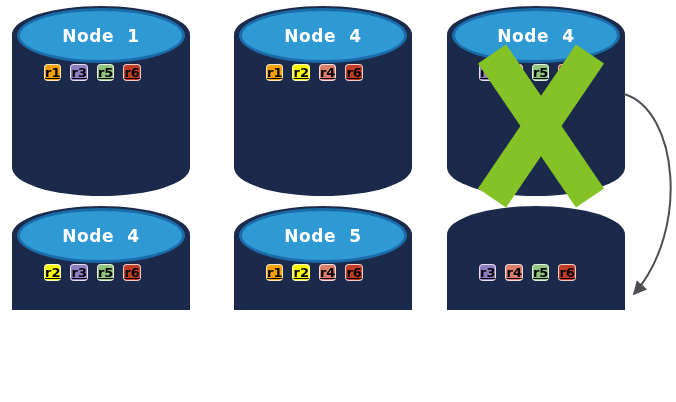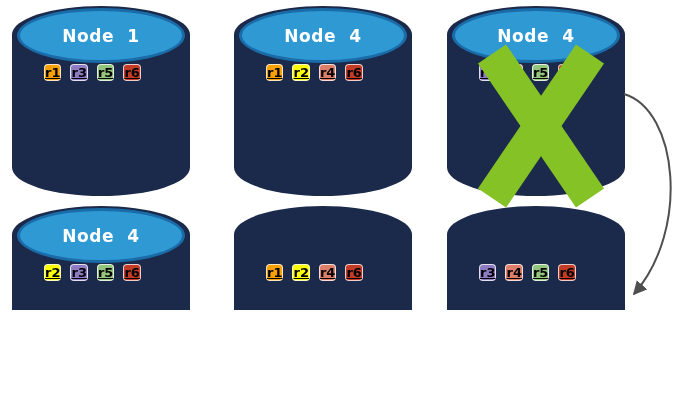--- a/index.html
+++ b/index.html
@@ -106,20 +106,23 @@
           <span>r5</span>
         </div>
       <div class="bar" style="background: rgb(193, 59, 39);">
           <span>r6</span>
         </div>
     </div>
   </div>
 
   <div class="cylinder pos-5">
     <div class="cyl-body" style="background: rgb(27, 42, 75);"></div>
+    <div class="cyl-top" style="background: rgb(47, 153, 212);">
+      <span class="node-title">Node 5</span>
+    </div>
     <div class="bars">
       <div class="bar" style="background: rgb(249, 161, 2);">
           <span>r1</span>
         </div>
       <div class="bar" style="background: rgb(255, 255, 0);">
           <span>r2</span>
         </div>
       <div class="bar" style="background: rgb(221, 126, 107);">
           <span>r4</span>
         </div>

